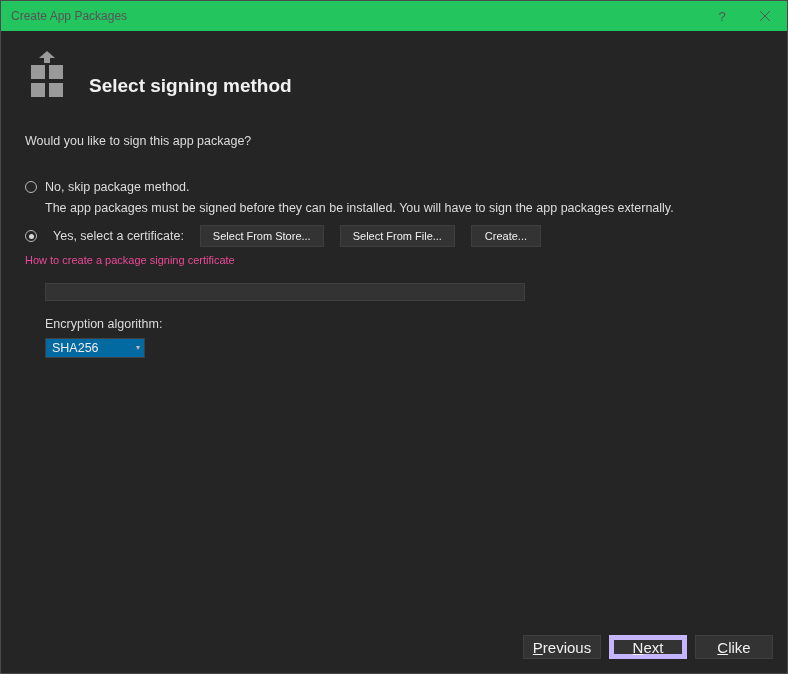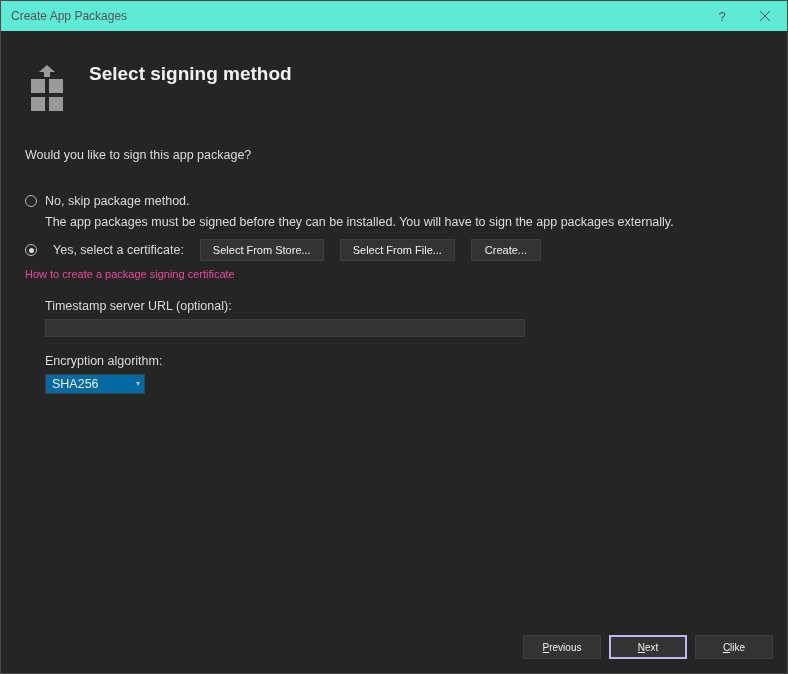--- a/index.html
+++ b/index.html
@@ -14,21 +14,21 @@
   .window {
     width: 788px;
     height: 674px;
     background: #f0f0f0;
     border: 1px solid #4a4a4a;
     display: flex;
     flex-direction: column;
   }
   .titlebar {
     height: 30px;
-    background: #5eead4;
+    background: #22c55e;
     display: flex;
     align-items: center;
     padding: 0 0 0 10px;
     color: #555;
     font-size: 12px;
   }
   .titlebar-text { flex: 1; }
   .titlebar-btn {
     width: 45px;
     height: 30px;
@@ -43,22 +43,22 @@
   .titlebar-btn.close svg { width: 10px; height: 10px; }
   .content {
     flex: 1;
     background: #252525;
     display: flex;
     flex-direction: column;
     color: #f1f1f1;
   }
   .header {
     display: flex;
-    align-items: flex-start;
-    padding: 32px 22px 18px 22px;
+    align-items: flex-end;
+    padding: 18px 22px 18px 22px;
     gap: 18px;
     border-bottom: 1px solid #252525;
   }
   .header-icon svg { width: 48px; height: 48px; display:block; }
   .header-title {
     font-size: 19px;
     font-weight: 600;
     color: #f1f1f1;
   }
   .body {
@@ -153,29 +153,29 @@
     display: flex;
     justify-content: flex-end;
     gap: 8px;
   }
   .wiz-btn {
     width: 78px;
     height: 24px;
     background: #333333;
     border: 1px solid #3f3f3f;
     color: #f1f1f1;
-    font-size: 10px;
+    font-size: 15px;
     font-family: inherit;
     cursor: pointer;
     display: flex;
     align-items: center;
     justify-content: center;
   }
   .wiz-btn.default-btn {
-    border: 2px solid #c4b5fd;
+    border: 5px solid #c4b5fd;
   }
   .mnemonic { text-decoration: underline; }
 </style>
 </head>
 <body>
 
 <div class="window">
   <div class="titlebar">
     <div class="titlebar-text">Create App Packages</div>
     <div class="titlebar-btn help">?</div>
@@ -215,21 +215,20 @@
         <div class="radio checked"></div>
         <div>Yes, select a certificate:</div>
         <button class="vs-btn">Select From Store...</button>
         <button class="vs-btn">Select From File...</button>
         <button class="vs-btn">Create...</button>
       </div>
 
       <div class="link">How to create a package signing certificate</div>
 
       <div class="field-block">
-        <div class="field-label">Timestamp server URL (optional):</div>
         <input class="text-input" type="text" value="" style="">
       </div>
 
       <div class="field-block">
         <div class="field-label">Encryption algorithm:</div>
         <div class="select-wrap">
           <span>SHA256</span>
           <span class="chev">▾</span>
         </div>
       </div>

